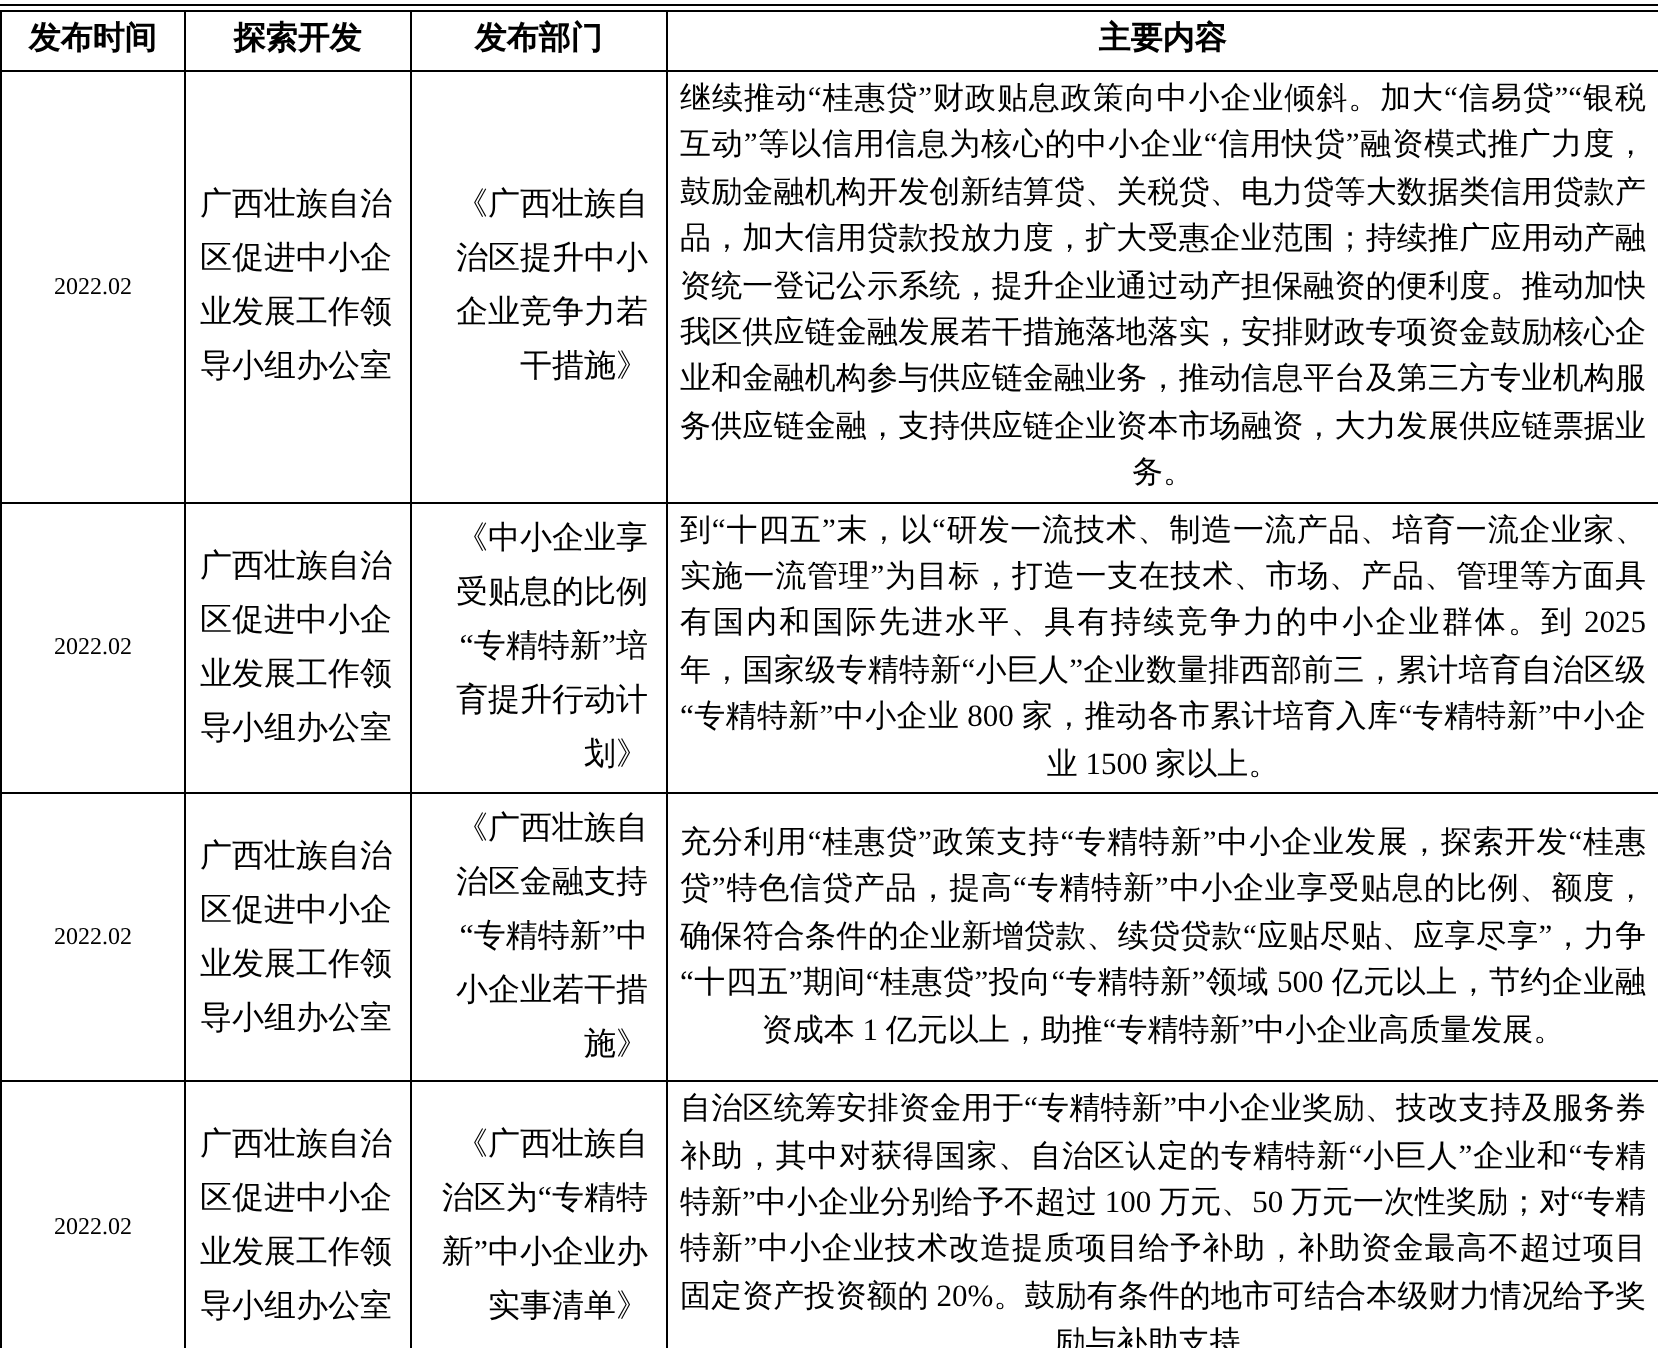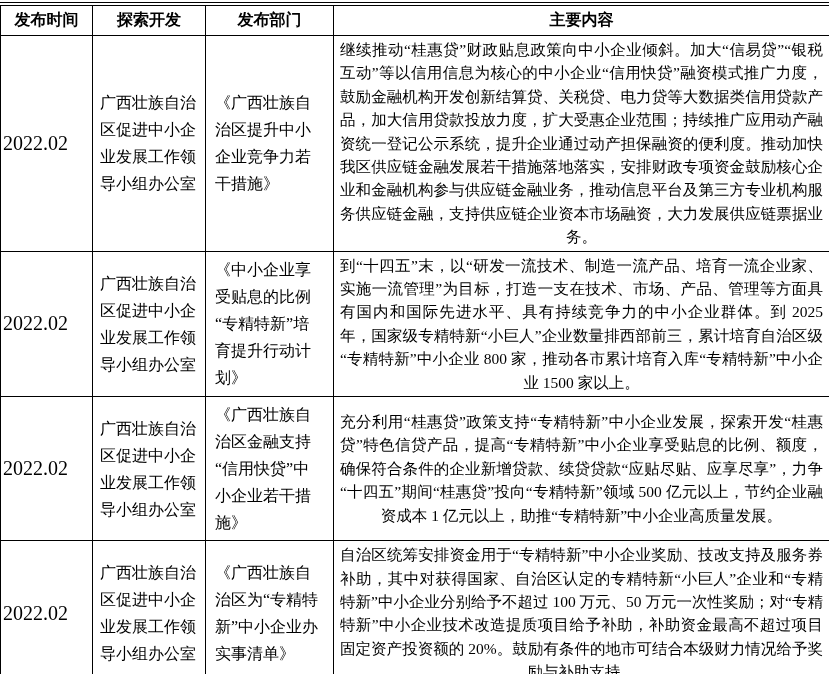--- a/index.html
+++ b/index.html
@@ -34,32 +34,32 @@
   }
   th {
     font-weight: bold;
     font-size: 16px;
     text-align: center;
     height: 27px;
     padding: 1px 2px;
     line-height: 1.4;
   }
   td.date-cell {
-    text-align: left;
-    font-size: 20px;
+    text-align: center;
+    font-size: 12px;
     padding: 2px;
   }
   td.dept-cell {
     text-align: left;
     font-size: 16px;
     line-height: 27px;
     padding: 2px 7px;
   }
   td.policy-cell {
-    text-align: left;
+    text-align: right;
     font-size: 16px;
     line-height: 27px;
     padding: 2px 9px;
   }
   td.content-cell {
     text-align: justify;
     text-align-last: center;
     font-size: 15.5px;
     line-height: 23.4px;
     padding: 2px 6px;
@@ -96,21 +96,21 @@
     </tr>
     <tr class="row-2">
       <td class="date-cell">2022.02</td>
       <td class="dept-cell">广西壮族自治区促进中小企业发展工作领导小组办公室</td>
       <td class="policy-cell">《中小企业享受贴息的比例“专精特新”培育提升行动计划》</td>
       <td class="content-cell">到“十四五”末，以“研发一流技术、制造一流产品、培育一流企业家、实施一流管理”为目标，打造一支在技术、市场、产品、管理等方面具有国内和国际先进水平、具有持续竞争力的中小企业群体。到 2025 年，国家级专精特新“小巨人”企业数量排西部前三，累计培育自治区级“专精特新”中小企业 800 家，推动各市累计培育入库“专精特新”中小企业 1500 家以上。</td>
     </tr>
     <tr class="row-3">
       <td class="date-cell">2022.02</td>
       <td class="dept-cell">广西壮族自治区促进中小企业发展工作领导小组办公室</td>
-      <td class="policy-cell">《广西壮族自治区金融支持“信用快贷”中小企业若干措施》</td>
+      <td class="policy-cell">《广西壮族自治区金融支持“专精特新”中小企业若干措施》</td>
       <td class="content-cell">充分利用“桂惠贷”政策支持“专精特新”中小企业发展，探索开发“桂惠贷”特色信贷产品，提高“专精特新”中小企业享受贴息的比例、额度，确保符合条件的企业新增贷款、续贷贷款“应贴尽贴、应享尽享”，力争“十四五”期间“桂惠贷”投向“专精特新”领域 500 亿元以上，节约企业融资成本 1 亿元以上，助推“专精特新”中小企业高质量发展。</td>
     </tr>
     <tr class="row-4">
       <td class="date-cell">2022.02</td>
       <td class="dept-cell">广西壮族自治区促进中小企业发展工作领导小组办公室</td>
       <td class="policy-cell">《广西壮族自治区为“专精特新”中小企业办实事清单》</td>
       <td class="content-cell">自治区统筹安排资金用于“专精特新”中小企业奖励、技改支持及服务券补助，其中对获得国家、自治区认定的专精特新“小巨人”企业和“专精特新”中小企业分别给予不超过 100 万元、50 万元一次性奖励；对“专精特新”中小企业技术改造提质项目给予补助，补助资金最高不超过项目固定资产投资额的 20%。鼓励有条件的地市可结合本级财力情况给予奖励与补助支持。</td>
     </tr>
   </tbody>
 </table>

